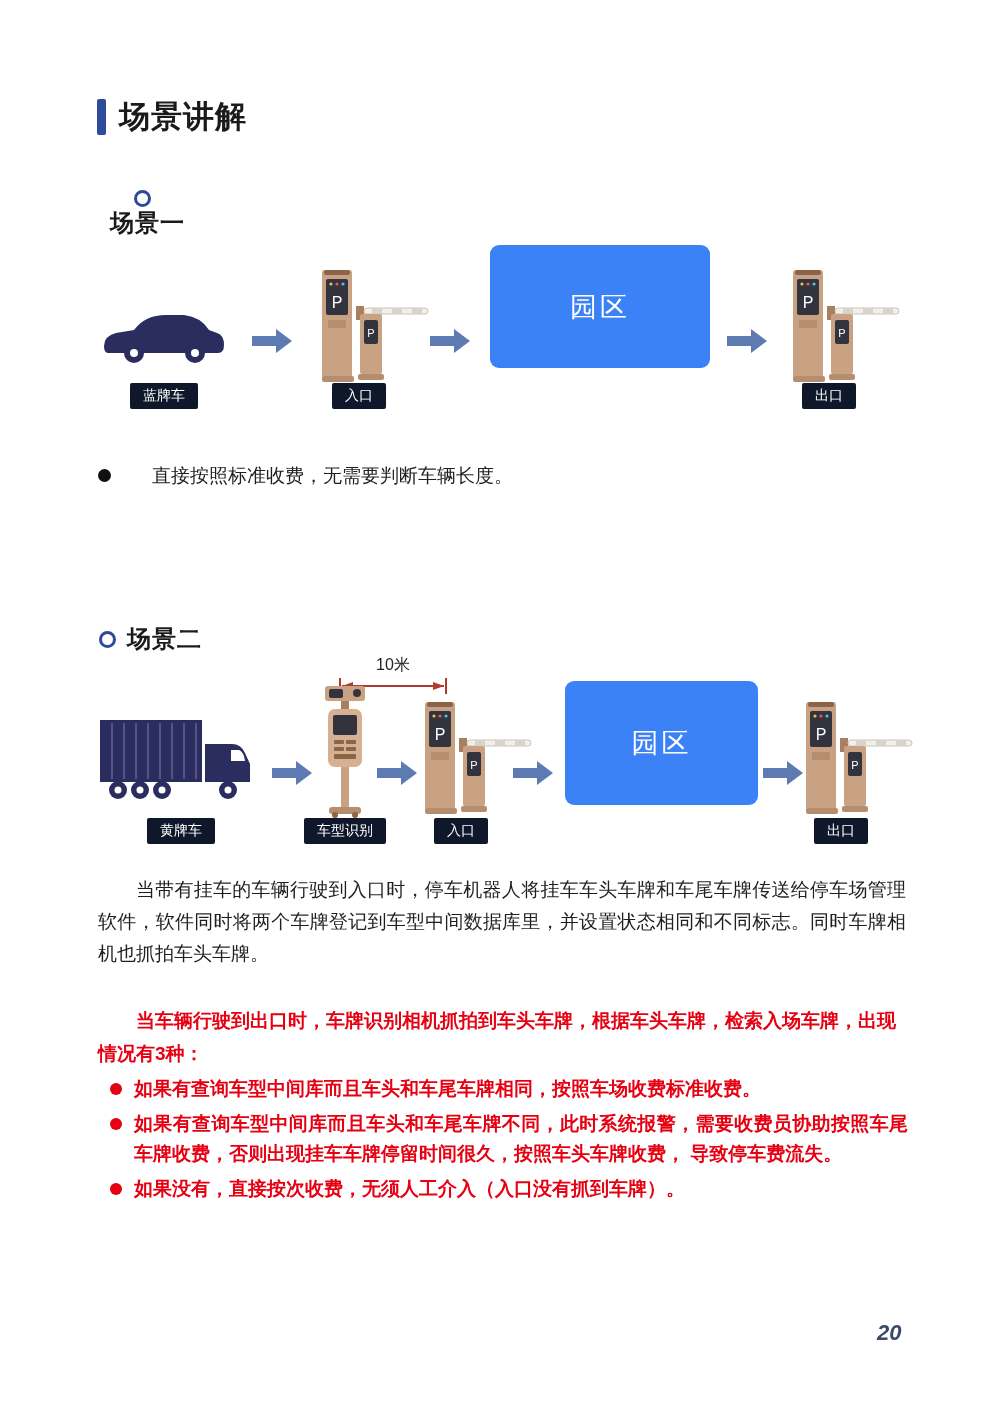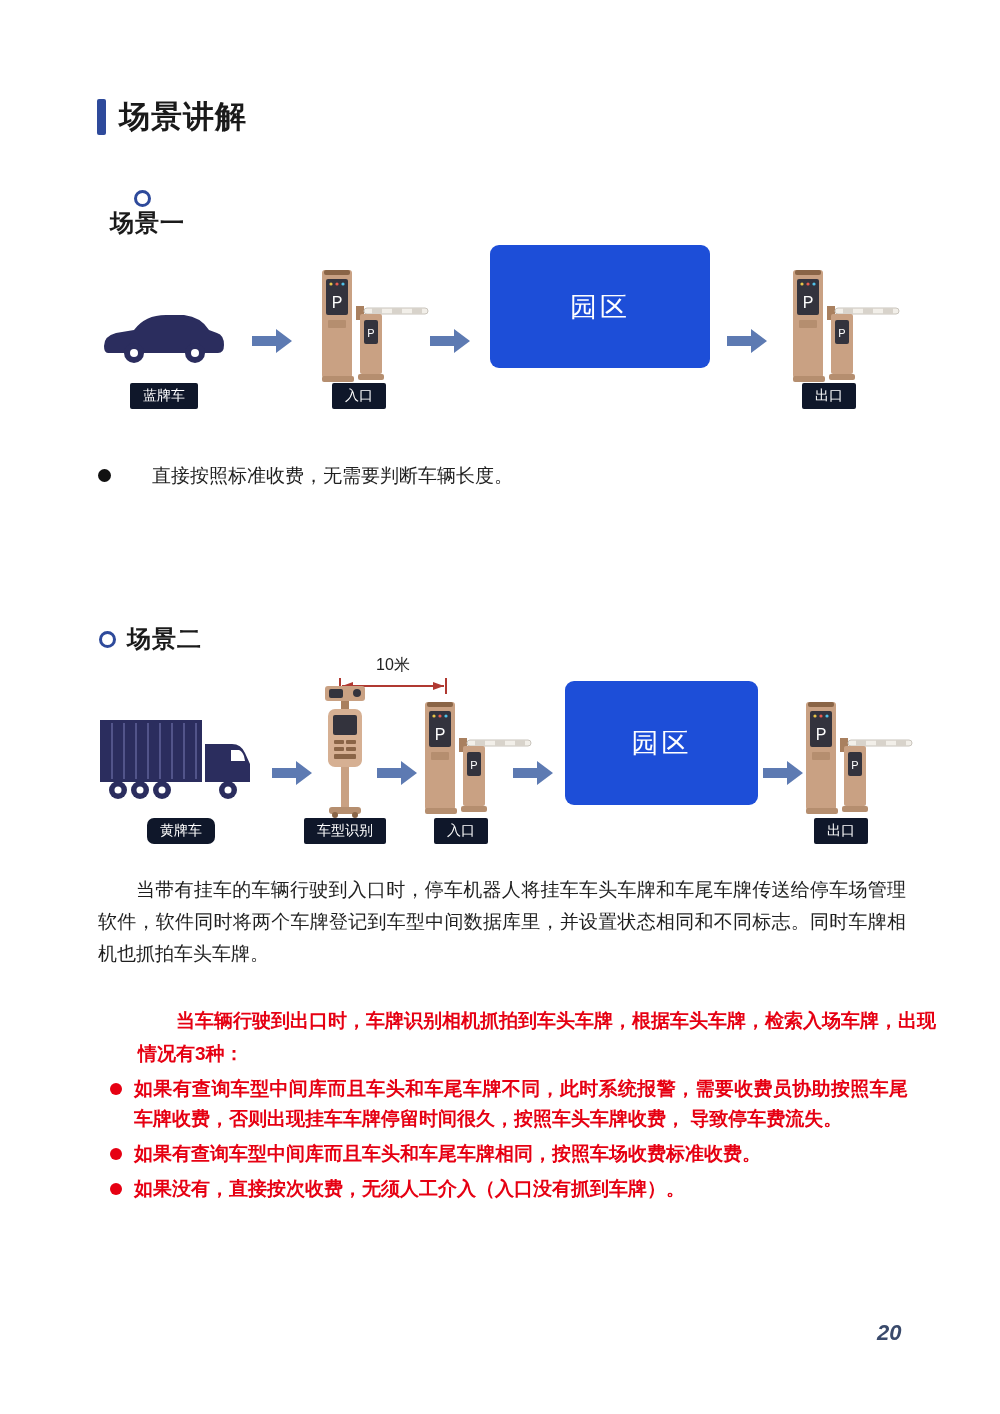--- a/index.html
+++ b/index.html
@@ -15,21 +15,21 @@
   
   .scene-heading { position:absolute; display:flex; align-items:center; }
   .scene-heading .ring { width:17px; height:17px; border:3px solid #2e4a9b; border-radius:50%; margin-right:11px; }
   .scene-heading .scene-title { font-size:24px; font-weight:bold; color:#1a1a1a; letter-spacing:1px; }
   .sh1 { left:110px; top:190px;flex-direction:column; }
   .sh2 { left:99px; top:623px; }
 
   
   .badge { position:absolute; transform:translateX(-50%); background:#0f172a; color:#ffffff;
            font-size:14px; padding:4px 13px; border-radius:2px; white-space:nowrap; }
-  .park { position:absolute; background:#1d4ed8; border-radius:9px; color:#ffffff;
+  .park { position:absolute; background:#3b82f6; border-radius:9px; color:#ffffff;
           display:flex; align-items:center; justify-content:center; font-size:27px; letter-spacing:3px; }
   .arrow { position:absolute; width:40px; height:26px; }
 
   .car1   { left:98px;  top:300px; width:130px; height:70px; }
   .bd-car1{ left:164px; top:383px; }
   .ar1a   { left:252px; top:328px; }
   .gate1in{ left:322px; top:268px; width:110px; height:115px; }
   .bd-in1 { left:359px; top:383px; }
   .ar1b   { left:430px; top:328px; }
   .park1  { left:490px; top:245px; width:220px; height:123px; }
@@ -37,37 +37,37 @@
   .gate1out{ left:793px; top:268px; width:110px; height:115px; }
   .bd-out1{ left:829px; top:383px; }
 
   .note1 { position:absolute; left:98px; top:462px; width:780px; display:flex;gap:28px; }
   .note1 .dot { width:13px; height:13px; border-radius:50%; background:#111; margin:7px 13px 0 0; flex:0 0 13px; }
   .note1 .txt { font-size:19px; color:#1f1f1f; line-height:28px; }
 
   .dim-label { position:absolute; left:393px; top:655px; transform:translateX(-50%); font-size:16px; color:#222; }
   .dim-svg   { position:absolute; left:338px; top:678px; width:110px; height:16px; }
   .truck2  { left:98px;  top:714px; width:165px; height:98px; }
-  .bd-trk  { left:181px; top:818px;border-radius:7px; }
+  .bd-trk  { left:181px; top:818px; }
   .ar2a    { left:272px; top:760px; }
   .recog   { left:319px; top:686px; width:52px; height:132px; }
   .bd-rec  { left:345px; top:818px; }
   .ar2b    { left:377px; top:760px; }
   .gate2in { left:425px; top:700px; width:110px; height:115px; }
   .bd-in2  { left:461px; top:818px; }
   .ar2c    { left:513px; top:760px; }
   .park2   { left:565px; top:681px; width:193px; height:124px; }
   .ar2d    { left:763px; top:760px; }
   .gate2out{ left:806px; top:700px; width:110px; height:115px; }
   .bd-out2 { left:841px; top:818px; }
 
   .para { position:absolute; left:98px; top:874px; width:808px; font-size:19px; line-height:32px;
           color:#1f1f1f; text-indent:2em; text-align:justify; }
   .red-intro { position:absolute; left:98px; top:1004px; width:812px; font-size:19px; line-height:33px;
-               color:#e60012; font-weight:bold; text-indent:2em;margin-left:40px; }
+               color:#e60012; font-weight:bold; text-indent:2em; }
   .red-list { position:absolute; left:110px; top:1074px; width:798px; display:flex; flex-direction:column; gap:5px; }
   .red-item { display:flex; }
   .red-item .dot { width:12px; height:12px; border-radius:50%; background:#e60012; margin:9px 12px 0 0; flex:0 0 12px; }
   .red-item .txt { font-size:19px; line-height:30px; color:#e60012; font-weight:bold; text-align:justify; }
 
   .page-num { position:absolute; left:877px; top:1320px; font-size:22px; font-weight:bold;
               font-style:italic; color:#3a4a6b; }
 </style>
 </head>
 <body>
@@ -247,25 +247,25 @@
   </div>
 
   
   <p class="para">当带有挂车的车辆行驶到入口时，停车机器人将挂车车头车牌和车尾车牌传送给停车场管理软件，软件同时将两个车牌登记到车型中间数据库里，并设置状态相同和不同标志。同时车牌相机也抓拍车头车牌。</p>
 
   <p class="red-intro">当车辆行驶到出口时，车牌识别相机抓拍到车头车牌，根据车头车牌，检索入场车牌，出现情况有3种：</p>
 
   <div class="red-list">
     <div class="red-item">
       <span class="dot"></span>
-      <span class="txt">如果有查询车型中间库而且车头和车尾车牌不同，此时系统报警，需要收费员协助按照车尾车牌收费，否则出现挂车车牌停留时间很久，按照车头车牌收费， 导致停车费流失。</span>
+      <span class="txt">如果有查询车型中间库而且车头和车尾车牌相同，按照车场收费标准收费。</span>
     </div>
     <div class="red-item">
       <span class="dot"></span>
-      <span class="txt">如果有查询车型中间库而且车头和车尾车牌相同，按照车场收费标准收费。</span>
+      <span class="txt">如果有查询车型中间库而且车头和车尾车牌不同，此时系统报警，需要收费员协助按照车尾车牌收费，否则出现挂车车牌停留时间很久，按照车头车牌收费， 导致停车费流失。</span>
     </div>
     <div class="red-item">
       <span class="dot"></span>
       <span class="txt">如果没有，直接按次收费，无须人工介入（入口没有抓到车牌）。</span>
     </div>
   </div>
 
   <div class="page-num">20</div>
 
 </div>

